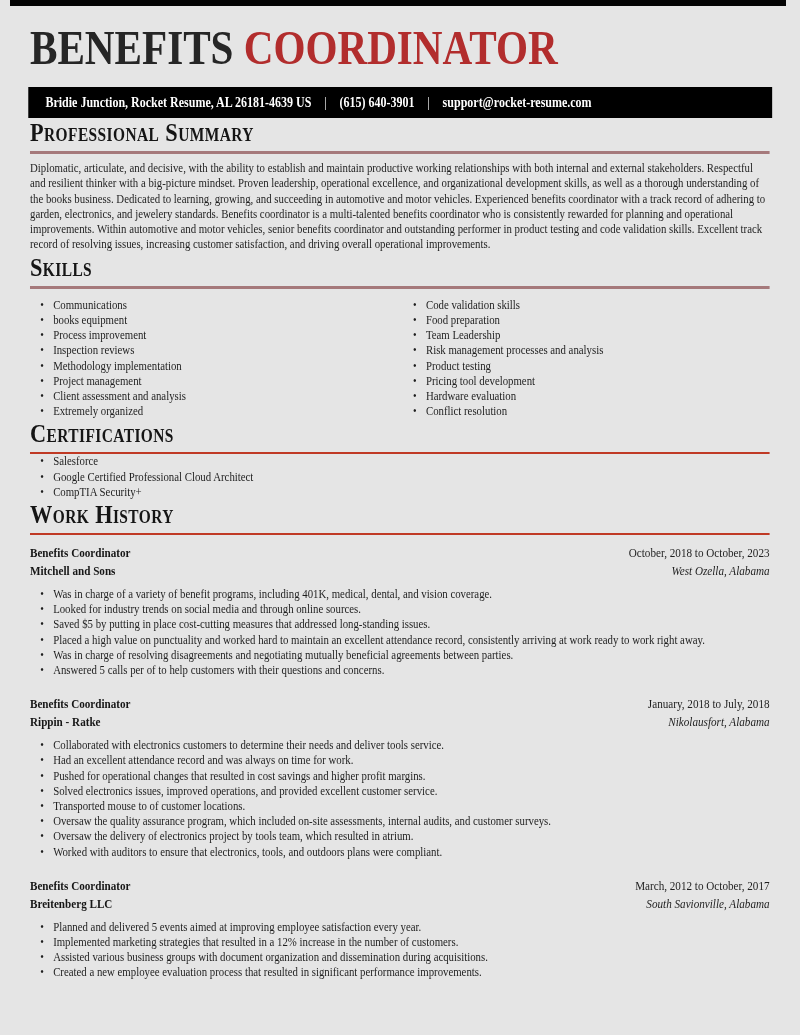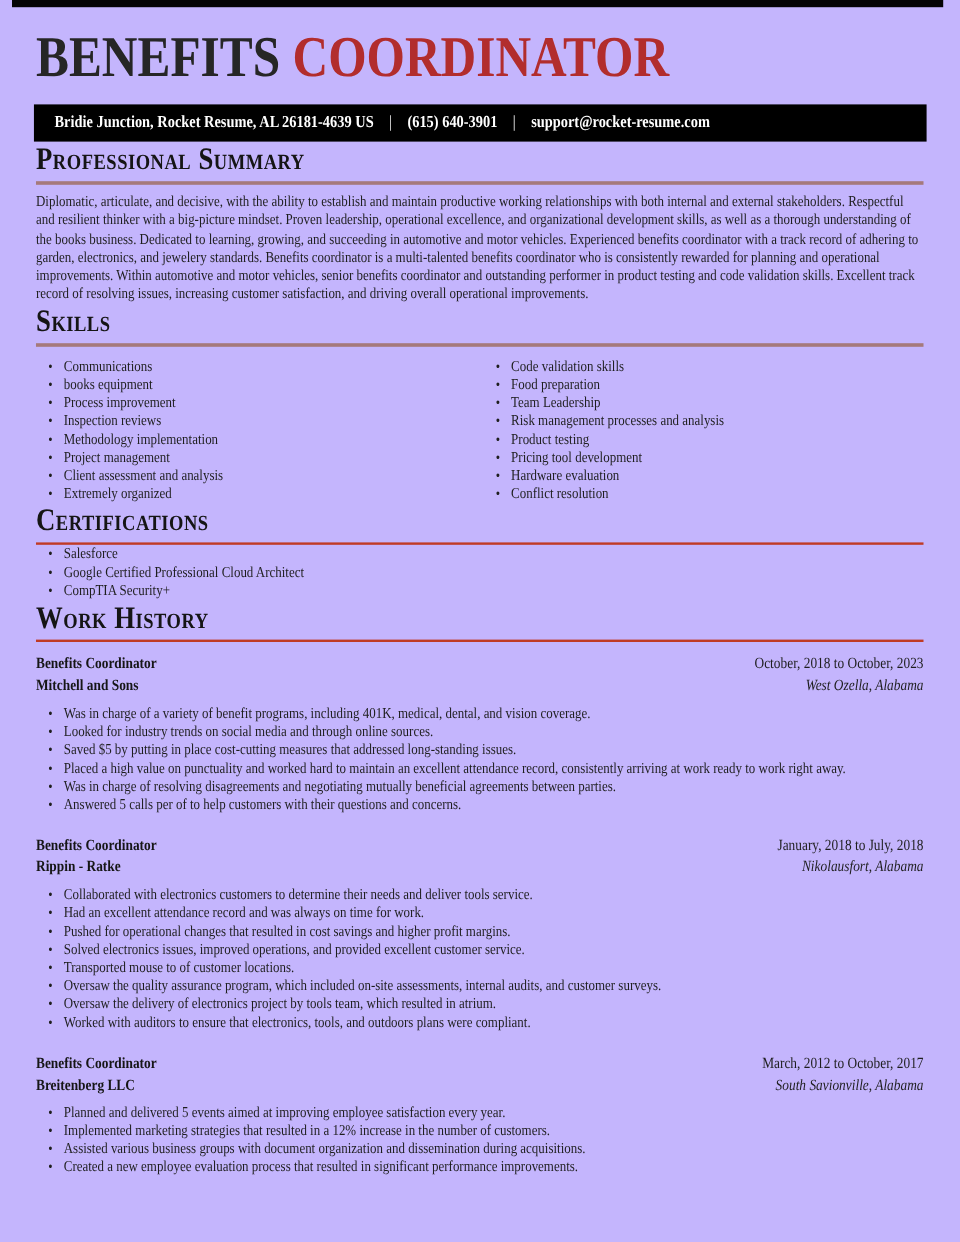--- a/index.html
+++ b/index.html
@@ -1,17 +1,17 @@
 <!DOCTYPE html>
 <html><head>
 <meta charset="utf-8">
 <style>
   html,body { margin:0; padding:0; background:#ffffff; }
   .page {
-    position:relative; width:800px; height:1035px; background:#c4b5fd;
+    position:relative; width:800px; height:1035px; background:#e5e5e5;
     overflow:hidden; font-family:"Liberation Serif", serif; color:#1f1f1f;
   }
   .top-strip { position:absolute; top:0; left:10px; width:776px; height:6px; background:#040404; }
   
   .inner {
     position:absolute; top:6px; left:0; width:933px;
     transform:scaleX(0.857); transform-origin:0 0;
     padding:0 35px; box-sizing:border-box;
   }
   .title { margin:17px 0 0 0; font-size:48px; line-height:50px; font-weight:bold; color:#262626; letter-spacing:0; white-space:nowrap; }

